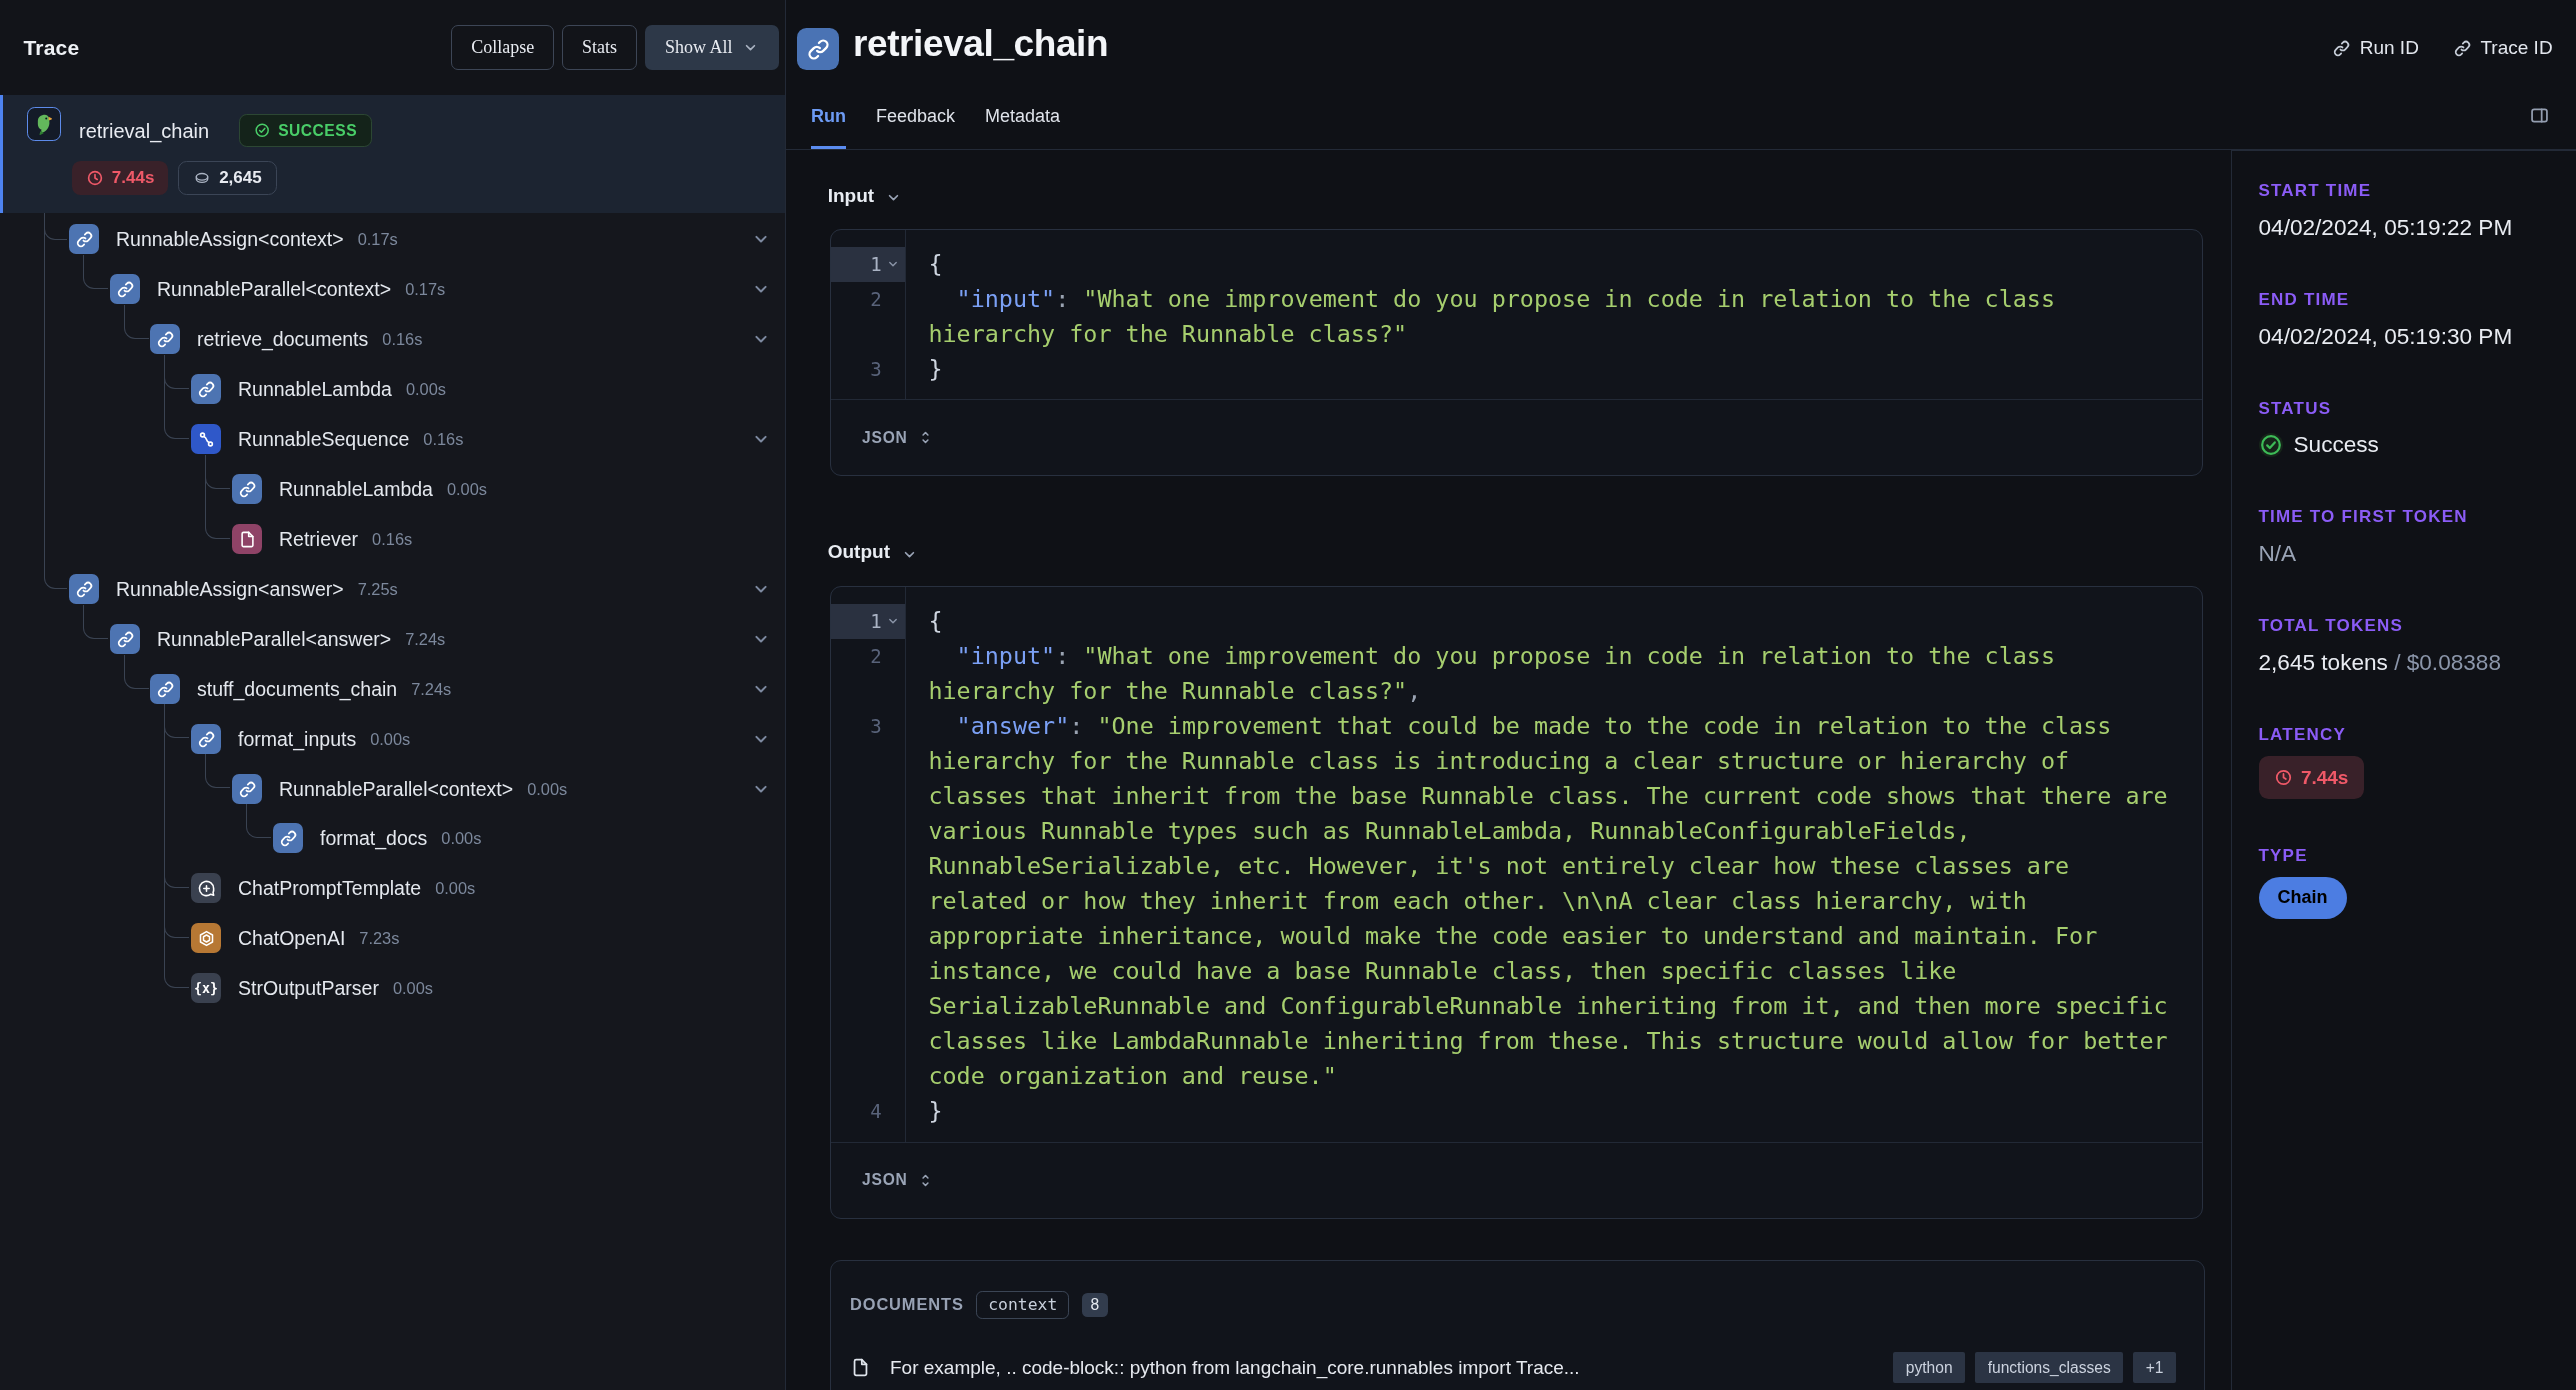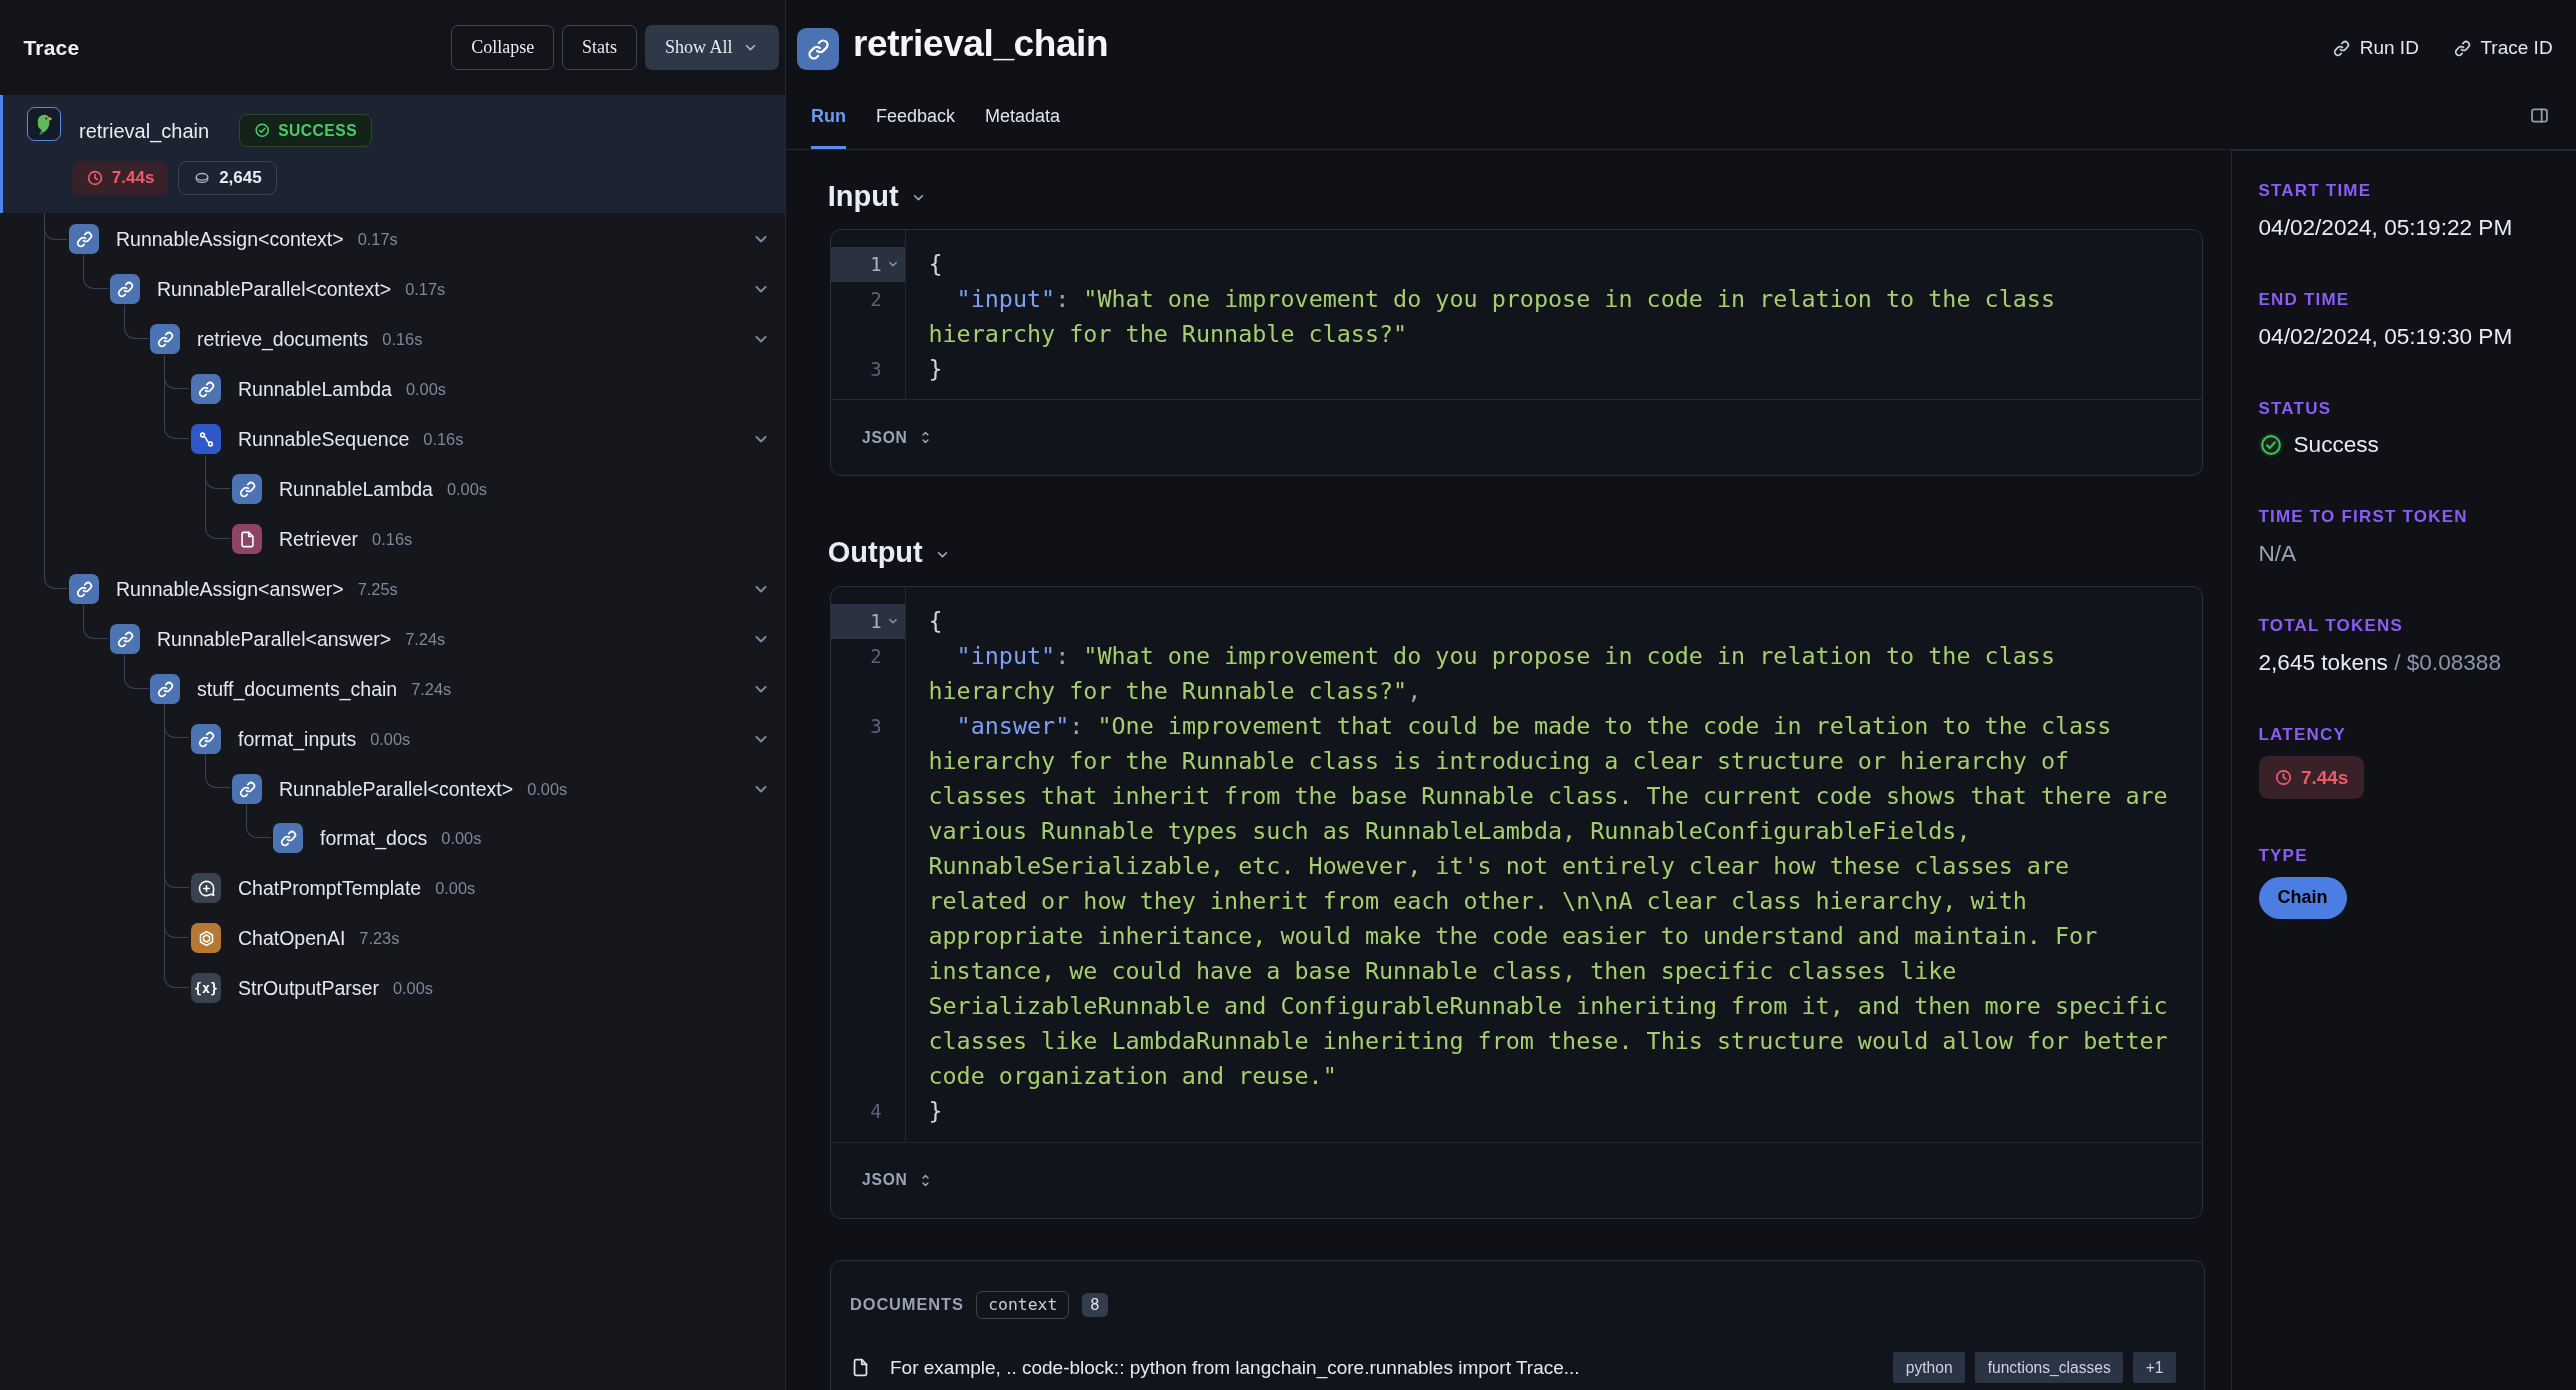--- a/index.html
+++ b/index.html
@@ -72,21 +72,21 @@
   #panel-toggle { position:absolute; right:26.5px; top:105px; width:21px; height:21px;
     color:#949eb0; cursor:pointer; }
   #tabs { position:absolute; left:25px; bottom:0; display:flex; gap:30px;justify-content:flex-end; }
   .tab { font-size:18px; font-weight:500; color:#dfe3ea; padding-bottom:19px; cursor:pointer;
     border-bottom:3.9px solid transparent; }
   .tab.active { color:#6d9bf4; font-weight:600; border-bottom-color:#5b8cf0; }
 
   
   #content { position:absolute; left:0; top:151px; width:1445px; bottom:0; overflow:hidden;
     padding:28px 0 0 44px; }
-  .sec-heading { display:flex; align-items:center; gap:11px; font-size:29px; font-weight:600;
+  .sec-heading { display:flex; align-items:center; gap:11px; font-size:19px; font-weight:600;
     color:#e9edf3; height:34px; cursor:pointer; margin-left:-2.3px; }
   .sec-heading .icn { width:17px; height:17px; color:#9aa4b6; margin-top:3.9px; }
   .code-block { width:1373px; margin-top:15.6px; background:#11141b; border:1.2px solid #28303f;
     border-radius:11px; overflow:hidden; }
   .code-area { position:relative; padding:17px 0 12.5px 0;
     font-family:"DejaVu Sans Mono", monospace; font-size:23.4px; line-height:35px; }
   .gutter-line { position:absolute; left:74px; top:0; bottom:0; width:1.2px; background:#222936; }
   .code-row { display:flex; }
   .gutter { width:74px; flex:none; text-align:right; padding-right:23.4px; color:#59637a;
     font-size:19px; position:relative; user-select:none; }

